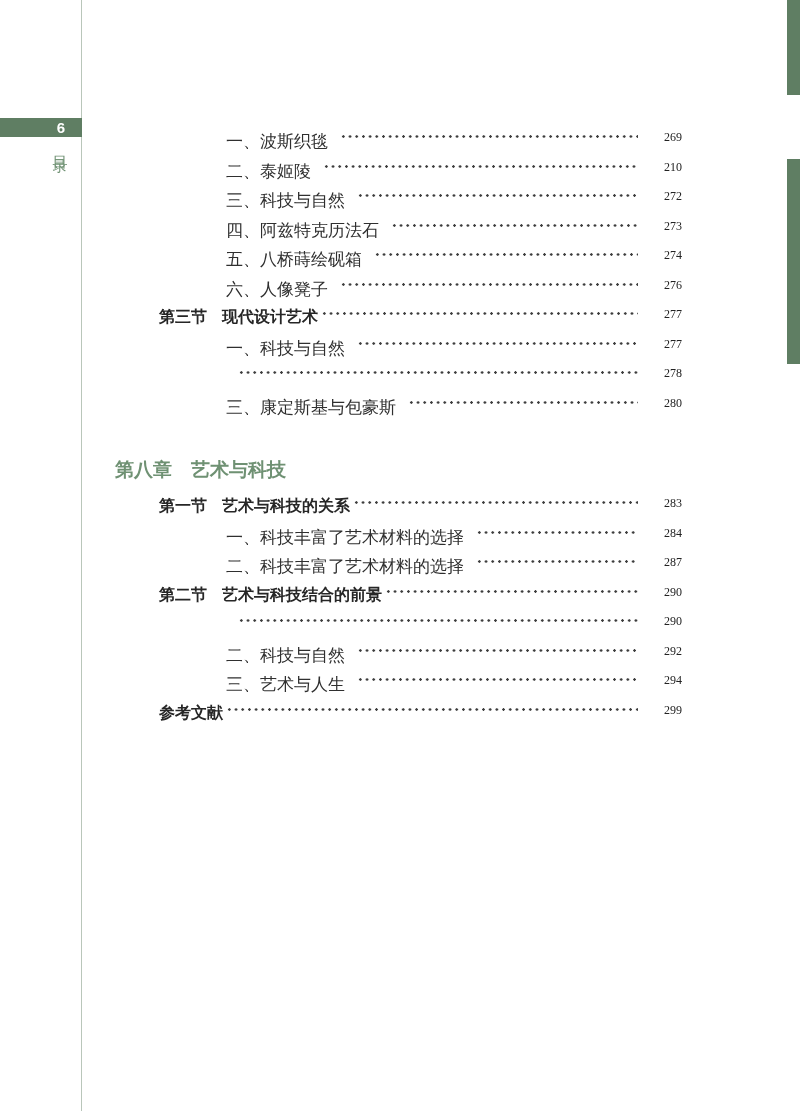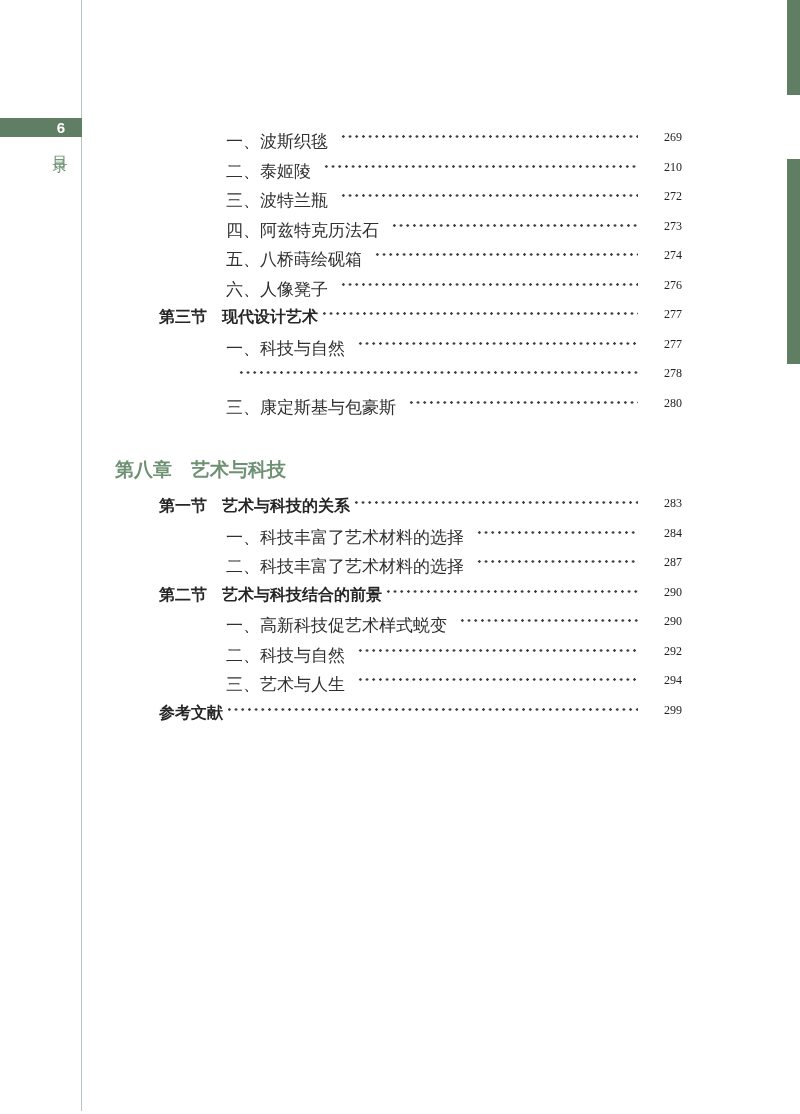--- a/index.html
+++ b/index.html
@@ -136,21 +136,21 @@
         <span class="row-title">一、波斯织毯</span>
         <span class="leader"></span>
         <span class="page-no">269</span>
       </div>
       <div class="toc-row sub">
         <span class="row-title">二、泰姬陵</span>
         <span class="leader"></span>
         <span class="page-no">210</span>
       </div>
       <div class="toc-row sub">
-        <span class="row-title">三、波特兰瓶</span>
+        <span class="row-title">三、科技与自然</span>
         <span class="leader"></span>
         <span class="page-no">272</span>
       </div>
       <div class="toc-row sub">
         <span class="row-title">四、阿兹特克历法石</span>
         <span class="leader"></span>
         <span class="page-no">273</span>
       </div>
       <div class="toc-row sub">
         <span class="row-title">五、八桥蒔绘砚箱</span>
@@ -199,21 +199,20 @@
         <span class="leader"></span>
         <span class="page-no">287</span>
       </div>
       <div class="toc-row section">
         <span class="sec-no">第二节</span>
         <span class="row-title">艺术与科技结合的前景</span>
         <span class="leader"></span>
         <span class="page-no">290</span>
       </div>
       <div class="toc-row sub">
-        <span class="row-title">一、高新科技促艺术样式蜕变</span>
         <span class="leader"></span>
         <span class="page-no">290</span>
       </div>
       <div class="toc-row sub">
         <span class="row-title">二、科技与自然</span>
         <span class="leader"></span>
         <span class="page-no">292</span>
       </div>
       <div class="toc-row sub">
         <span class="row-title">三、艺术与人生</span>

